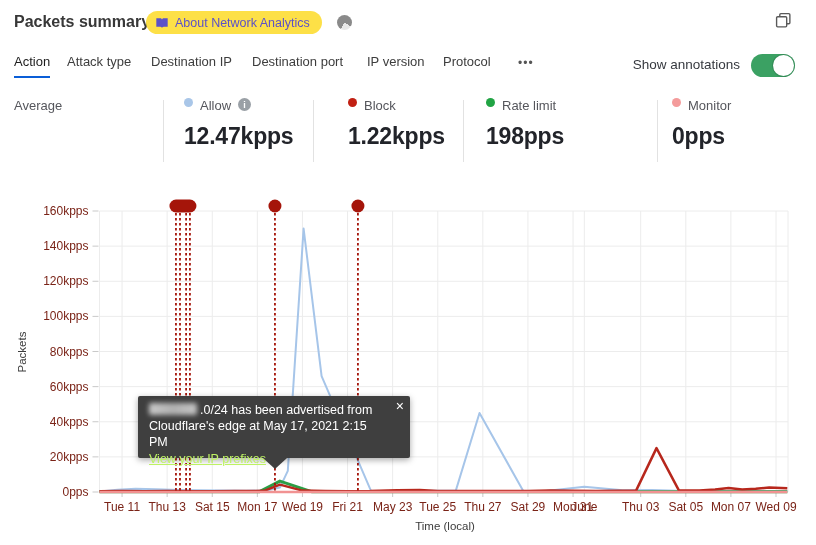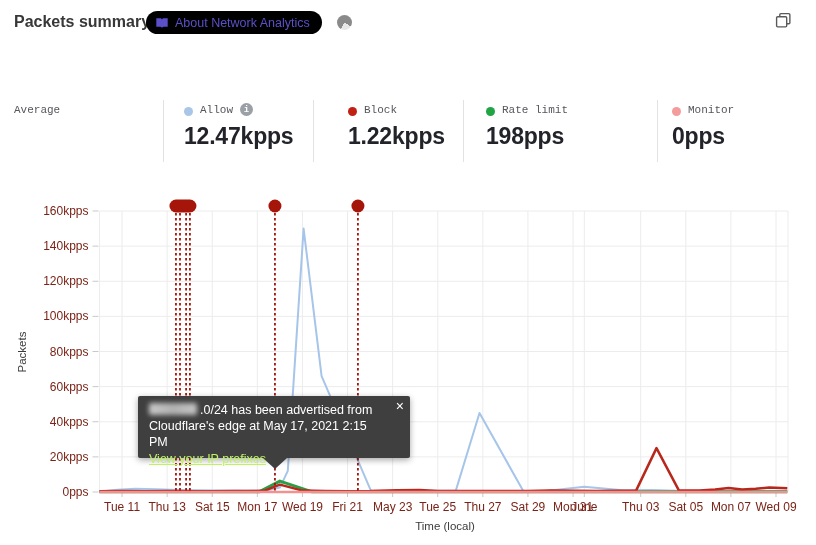--- a/index.html
+++ b/index.html
@@ -3,42 +3,42 @@
 <meta charset="utf-8">
 <style>
   * { margin:0; padding:0; box-sizing:border-box; }
   html,body { background:#fff; }
   body { font-family:"Liberation Sans","DejaVu Sans",sans-serif; color:#333; }
   .page { position:relative; width:816px; height:545px; background:#fff; overflow:hidden; }
 
   
   .title { position:absolute; left:14px; top:13px; font-size:16px; font-weight:700; color:#383838; }
   .badge { position:absolute; left:146px; top:11px; height:23px; padding:0 12px 0 9px; border-radius:12px;
-           background:#000000; display:flex; align-items:center; gap:6px; cursor:pointer; }
+           background:#fde047; display:flex; align-items:center; gap:6px; cursor:pointer; }
   .badge-label { font-size:12.5px; color:#5b50c9; }
   .pie-icon { position:absolute; left:337px; top:15px; width:15px; height:15px; border-radius:50%;
               background:conic-gradient(from 210deg,#8a8a8a 0 272deg,#e7e7e7 272deg 360deg); cursor:pointer; }
   .copy-icon { position:absolute; left:775px; top:12px; width:17px; height:17px; cursor:pointer; }
 
   
   .tabs { position:absolute; left:0; top:52px; width:816px; height:28px; }
   .tab { position:absolute; top:2px; font-size:13px; color:#3d3d3d; cursor:pointer; padding-bottom:9px; }
   .tab.active { color:#1c1c1c; }
   .tab.active::after { content:""; position:absolute; left:0; right:0; bottom:0; height:2px; background:#0a5ed7; }
   .tab-more { letter-spacing:1px; color:#555; font-size:12px; top:4px; }
   .annot-label { position:absolute; top:5px; right:76px; font-size:13.5px; color:#36393f; }
   .toggle { position:absolute; top:2px; right:21px; width:44px; height:23px; border-radius:12px;
             background:#3ba163; cursor:pointer; }
   .toggle .knob { position:absolute; top:1px; right:1px; width:21px; height:21px; border-radius:50%;
                   background:#fff; box-shadow:0 0 0 1px rgba(0,0,0,.12); }
 
   
   .stats { position:absolute; left:0; top:98px; width:816px; height:66px; }
   .stat { position:absolute; top:0; }
-  .stat-label { display:flex; align-items:flex-end; gap:7px; font-size:11px; color:#55565c; height:18px;font-family:Liberation Mono, monospace; }
+  .stat-label { display:flex; align-items:flex-start; gap:7px; font-size:13px; color:#55565c; height:18px; }
   .dot { width:9px; height:9px; border-radius:50%; display:inline-block; }
   .info-icon { width:13px; height:13px; border-radius:50%; background:#9aa0a6; color:#fff; font-size:9px;
                font-weight:700; display:inline-flex; align-items:center; justify-content:center; cursor:pointer; }
   .info-icon::before { content:"i"; }
   .stat-value { margin-top:7px; font-size:23px; font-weight:700; color:#22242a; letter-spacing:-0.2px; }
   .vdiv { position:absolute; top:2px; width:1px; height:62px; background:#e2e2e2; }
 
   
   #chart-svg { position:absolute; left:0; top:0; width:816px; height:545px; }
 
@@ -160,20 +160,33 @@
       <path d="M1.5 2.5h4.6c1 0 1.9.8 1.9 1.8v9.2c-.5-.7-1.3-1.2-2.2-1.2H1.5zM14.5 2.5H9.9c-1 0-1.9.8-1.9 1.8v9.2c.5-.7 1.3-1.2 2.2-1.2h4.3z" fill="#5b50c9"></path>
     </svg>
     <span class="badge-label">About Network Analytics</span>
   </div>
   <div class="pie-icon"></div>
   <svg class="copy-icon" viewBox="0 0 16 16">
     <rect x="4.5" y="1.5" width="9.5" height="9.5" rx="1" fill="none" stroke="#595959" stroke-width="1.3"></rect>
     <rect x="1.5" y="4.5" width="9.5" height="9.5" rx="1" fill="#fff" stroke="#595959" stroke-width="1.3"></rect>
   </svg>
 
+  <div class="tabs">
+    <div class="tab active" style="left:14px">Action</div>
+    <div class="tab" style="left:67px">Attack type</div>
+    <div class="tab" style="left:151px">Destination IP</div>
+    <div class="tab" style="left:252px">Destination port</div>
+    <div class="tab" style="left:367px">IP version</div>
+    <div class="tab" style="left:443px">Protocol</div>
+    <div class="tab tab-more" style="left:518px">•••</div>
+    <div class="annot-label">Show annotations</div>
+    <div class="toggle">
+        <div class="knob"></div>
+      </div>
+  </div>
 
   <div class="stats">
     <div class="stat" style="left:14px">
       <div class="stat-label">
           <span>Average</span>
         </div>
     </div>
     <div class="vdiv" style="left:163px"></div>
     <div class="stat" style="left:184px">
       <div class="stat-label">

